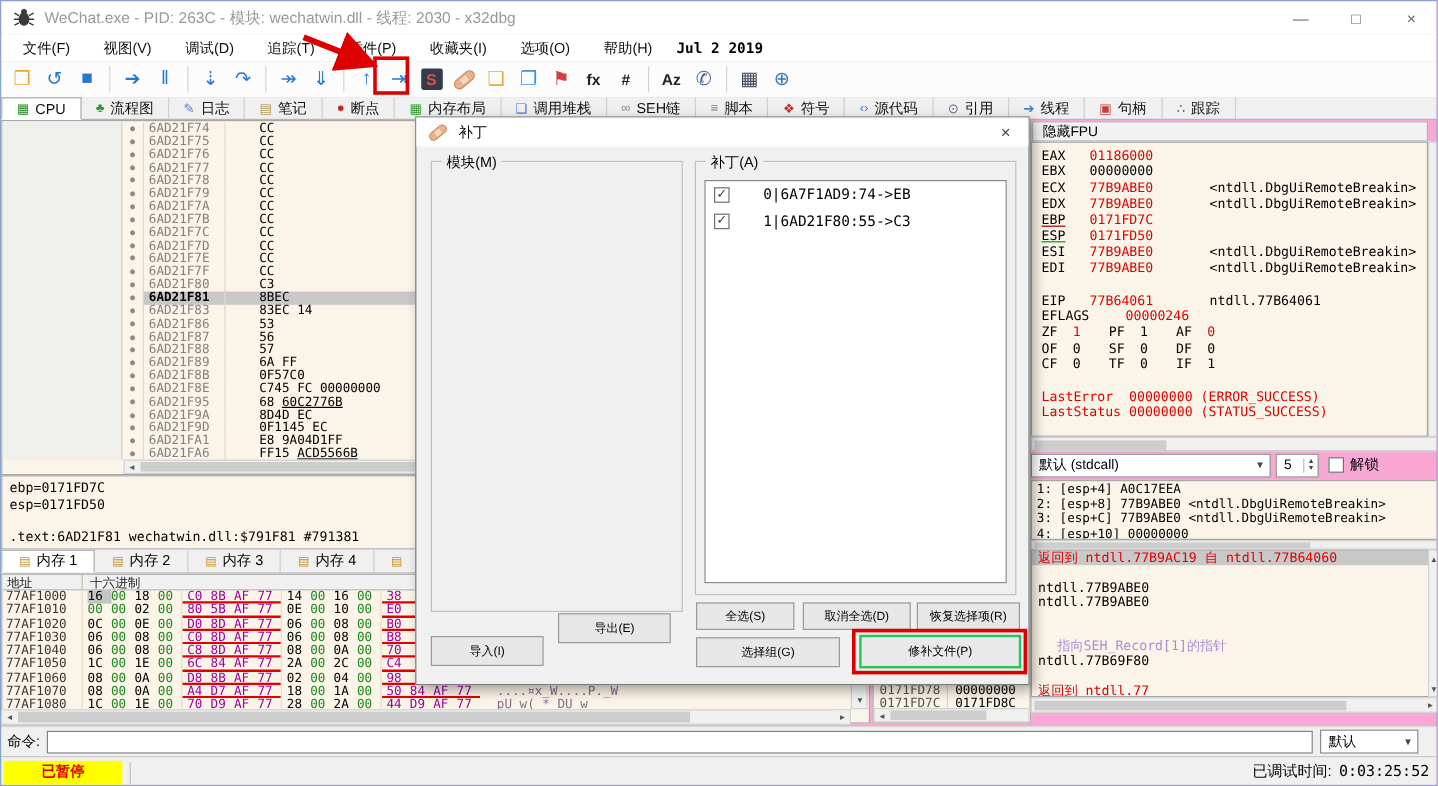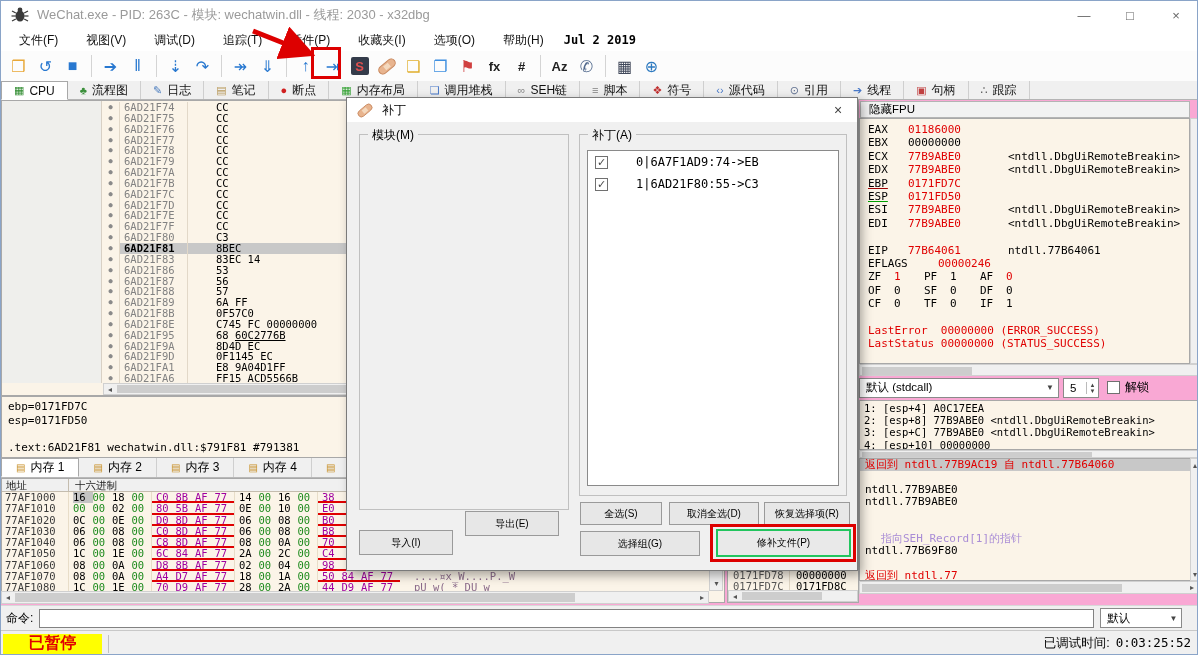--- a/index.html
+++ b/index.html
@@ -114,21 +114,21 @@
   .sirow.seh{color:#a98cd6;margin-left:16px;}
   #stackinfo-vsb{left:1189px;top:457px;width:9px;height:123px;}
   #stackinfo-hsb{left:858px;top:580px;width:340px;height:13px;}
 
   
   .cmdrow{position:absolute;left:0;top:604px;width:1198px;height:25px;background:#f0f0f0;border-top:1px solid #d8d8d8;display:flex;align-items:center;}
   .cmd-label{padding:0 6px 0 5px;}
   .cmd-input{width:1055px;height:19px;background:#fff;border:1px solid #828282;}
   .cmd-combo{width:82px;margin-left:6px;}
   .statusbar{position:absolute;left:0;top:629px;width:1198px;height:26px;background:#f0f0f0;border-top:1px solid #c8c8c8;display:flex;align-items:center;}
-  .status-badge{width:99px;height:20px;margin-left:2px;background:#ffff00;color:#e00000;font-weight:bold;font-size:16px;display:flex;align-items:center;justify-content:center;}
+  .status-badge{width:99px;height:20px;margin-left:2px;background:#ffff00;color:#e00000;font-weight:bold;font-size:12px;display:flex;align-items:center;justify-content:center;}
   .status-sep{width:1px;height:18px;background:#c0c0c0;margin:0 6px;}
   .status-msg{padding-left:4px;font-size:12.5px;}
   .status-right{position:absolute;right:8px;display:flex;gap:6px;font-size:12.5px;}
 
   
   #dialog{position:absolute;left:345px;top:96px;width:512px;height:474px;background:#f0f0f0;border:1px solid #7a7a7a;box-shadow:4px 4px 10px rgba(0,0,0,.35);z-index:50;}
   .dlg-title{height:24px;background:#fff;display:flex;align-items:center;padding-left:8px;gap:7px;font-size:12px;}
   .dlg-close{position:absolute;right:10px;top:3px;width:18px;height:18px;display:flex;align-items:center;justify-content:center;color:#444;font-size:14px;}
   .groupbox{position:absolute;border:1px solid #c0c0c0;}
   .groupbox .glabel{position:absolute;top:-8px;left:8px;background:#f0f0f0;padding:0 4px;font-size:12px;}

